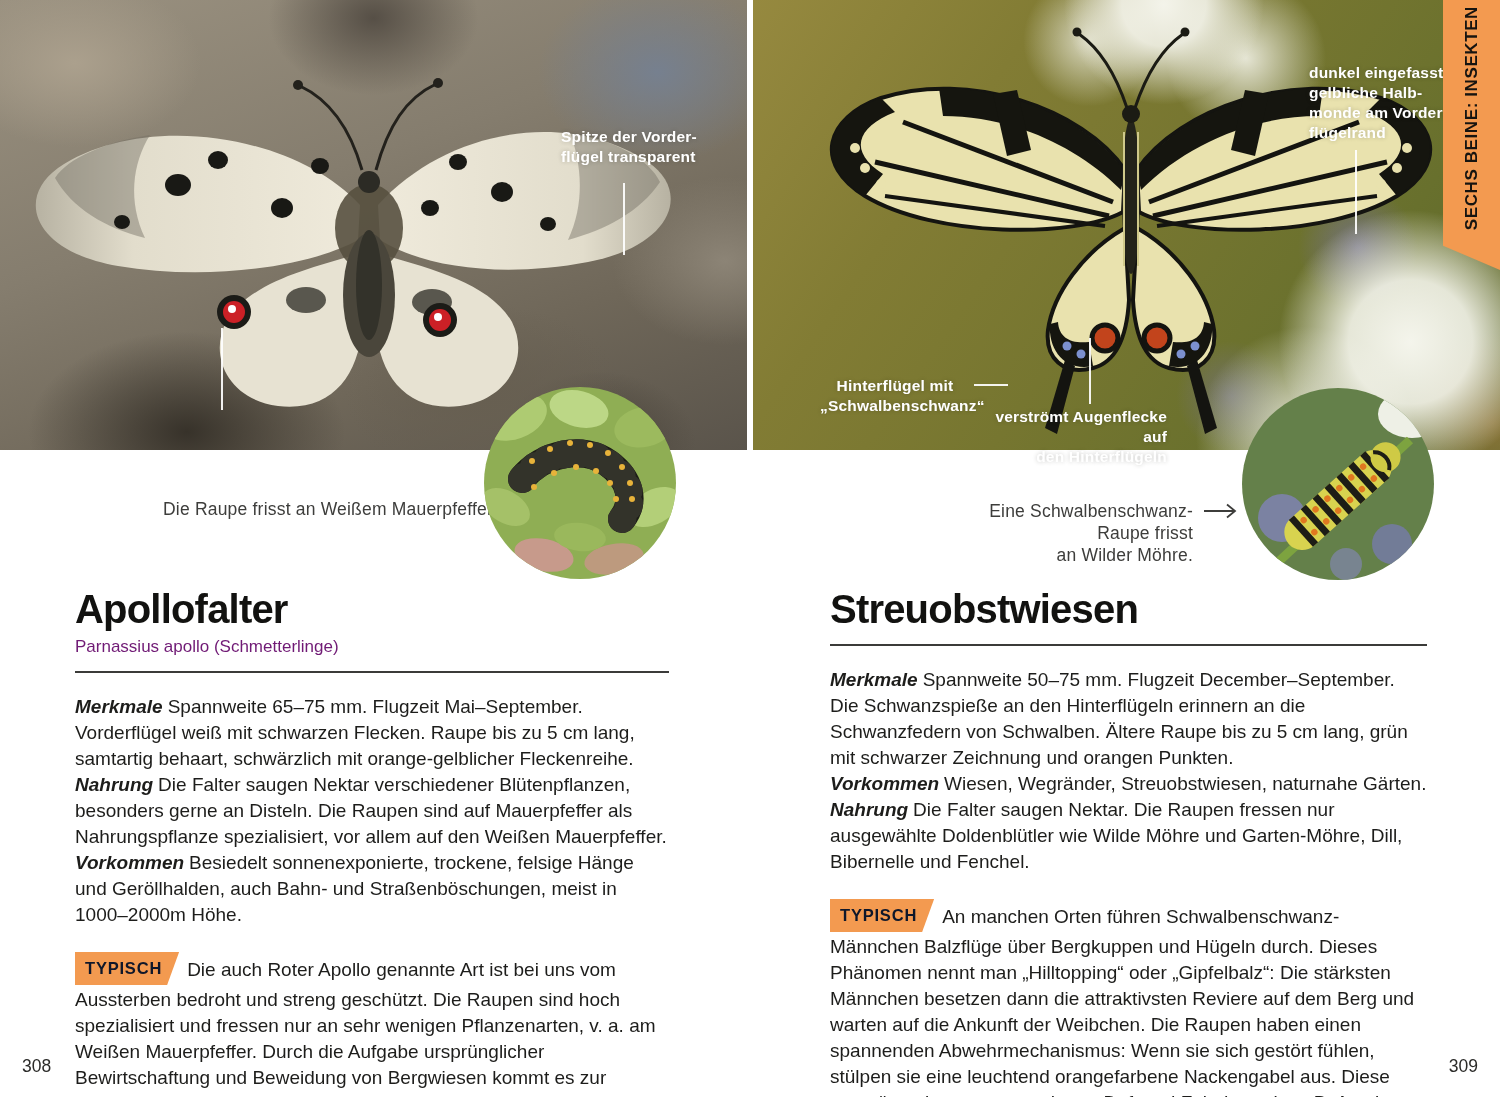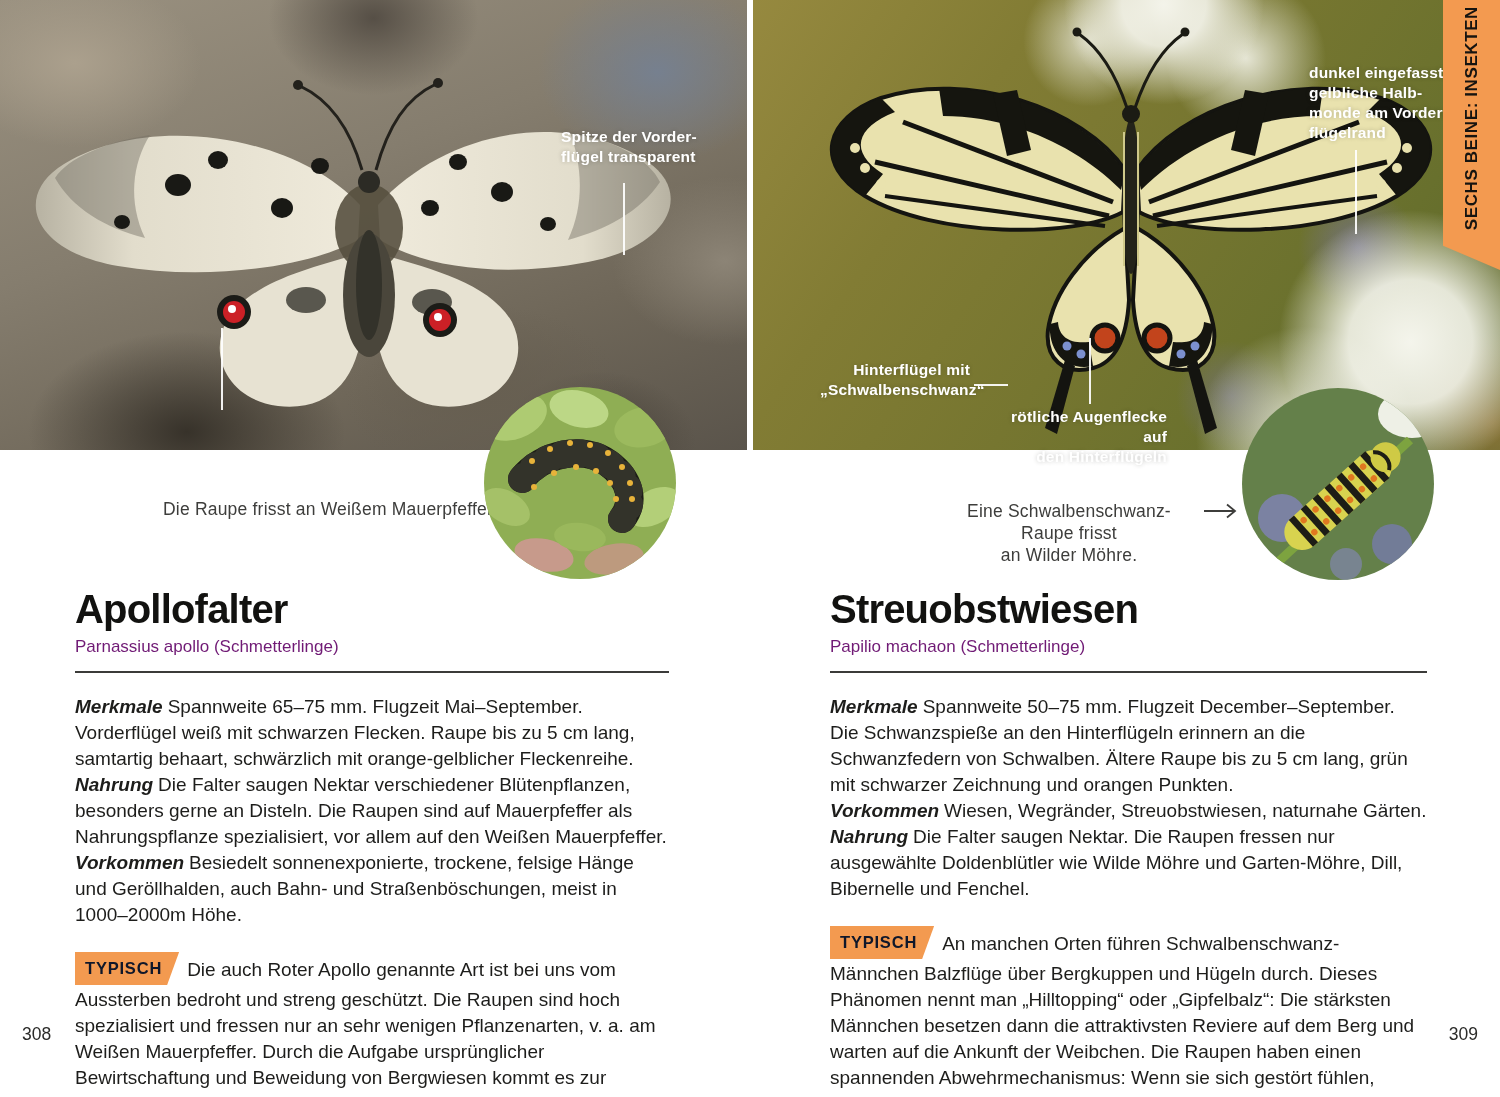--- a/index.html
+++ b/index.html
@@ -50,21 +50,21 @@
   .anno{
     position:absolute;color:#ffffff;font-weight:700;font-size:15.5px;
     line-height:20px;letter-spacing:.2px;white-space:pre-line;z-index:5;
     text-shadow:0 0 4px rgba(40,40,30,.25);
   }
   .leader{position:absolute;background:rgba(255,255,255,.92);z-index:5;}
   
   .caption{position:absolute;display:flex;color:#3d3d3b;font-size:17.5px;
     line-height:22px;letter-spacing:.2px;z-index:3;}
   .caption .txt{white-space:pre-line;}
-  .cap-right .txt{text-align:center;width:248px;}
+  .cap-right .txt{text-align:right;width:248px;}
   .arrow-svg{flex:0 0 auto;}
   
   .inset{position:absolute;width:192px;height:192px;border-radius:50%;
     overflow:hidden;z-index:4;}
   .inset-left{left:484px;top:387px;background:#8fae54;}
   .inset-right{left:1242px;top:388px;background:#64804a;}
   
   .article{position:absolute;top:588px;width:594px;}
   .article-left{left:75px;}
   .article-right{left:830px;width:597px;}
@@ -77,21 +77,21 @@
   .body b{font-weight:700;margin-right:5px;font-style:italic;}
   .typisch{margin-top:26px !important;}
   .badge{
     display:inline-block;background:var(--accent);color:#0f172a;
     font-weight:700;font-size:16.5px;letter-spacing:.8px;
     padding:3px 17px 4px 10px;margin-right:8px;
     clip-path:polygon(0 0,100% 0,calc(100% - 12px) 100%,0 100%);
     transform:translateY(-2px);
   }
   
-  .folio{position:absolute;top:1024px;font-size:17.5px;color:#2b2b29;}
+  .folio{position:absolute;top:1056px;font-size:17.5px;color:#2b2b29;}
   .folio-left{left:22px;}
   .folio-right{right:22px;text-align:right;}
 </style>
 </head>
 <body>
 
 <div class="spread" style="--accent:#f39a50">
 
   <div class="photo photo-left">
     <svg width="747" height="450" viewBox="0 0 747 450">
@@ -212,24 +212,24 @@
   <div class="anno" style="left:561px;top:127px">Spitze der Vorder-
 flügel transparent</div>
   <div class="leader" style="left:623px;top:183px;width:2px;height:72px"></div>
   <div class="leader" style="left:221px;top:328px;width:2px;height:82px"></div>
 
   <div class="anno" style="left:1309px;top:63px">dunkel eingefasste
 gelbliche Halb-
 monde am Vorder-
 flügelrand</div>
   <div class="leader" style="left:1355px;top:150px;width:2px;height:84px"></div>
-  <div class="anno" style="left:820px;top:360px;width:150px;text-align:right">Hinterflügel mit
+  <div class="anno" style="left:820px;top:376px;width:150px;text-align:center">Hinterflügel mit
 „Schwalbenschwanz“</div>
   <div class="leader" style="left:974px;top:384px;width:34px;height:2px"></div>
-  <div class="anno" style="left:992px;top:407px;width:175px;text-align:right">rötliche Augenflecke auf
+  <div class="anno" style="left:992px;top:407px;width:175px;text-align:right">verströmt Augenflecke auf
 den Hinterflügeln</div>
   <div class="leader" style="left:1089px;top:338px;width:2px;height:66px"></div>
 
   <div class="caption" style="left:163px;top:498px;align-items:center;gap:9px">
     <span class="txt">Die Raupe frisst an Weißem Mauerpfeffer.</span>
     <svg class="arrow-svg" width="36" height="16" viewBox="0 0 36 16">
       <path d="M1 8 H31 M24 1.5 L32 8 L24 14.5" stroke="#3d3d3b" stroke-width="1.8" fill="none"></path>
     </svg>
   </div>
 
@@ -317,21 +317,20 @@
     <div class="body">
       <p><b>Merkmale</b><span>Spannweite 65–75 mm. Flugzeit Mai–September. Vorderflügel weiß mit schwarzen Flecken. Raupe bis zu 5 cm lang, samtartig behaart, schwärzlich mit orange-gelblicher Fleckenreihe.</span></p>
       <p><b>Nahrung</b><span>Die Falter saugen Nektar verschiedener Blütenpflanzen, besonders gerne an Disteln. Die Raupen sind auf Mauerpfeffer als Nahrungspflanze spezialisiert, vor allem auf den Weißen Mauerpfeffer.</span></p>
       <p><b>Vorkommen</b><span>Besiedelt sonnenexponierte, trockene, felsige Hänge und Geröllhalden, auch Bahn- und Straßenböschungen, meist in 1000–2000m Höhe.</span></p>
       <p class="typisch"><span class="badge">TYPISCH</span><span>Die auch Roter Apollo genannte Art ist bei uns vom Aussterben bedroht und streng geschützt. Die Raupen sind hoch spezialisiert und fressen nur an sehr wenigen Pflanzenarten, v. a. am Weißen Mauerpfeffer. Durch die Aufgabe ursprünglicher Bewirtschaftung und Beweidung von Bergwiesen kommt es zur zunehmenden Verbuschung und Beschattung, damit zum Verschwinden des Mauerpfeffers und schließlich auch zum Rückgang des Falters.</span></p>
     </div>
   </div>
 
   <div class="article article-right">
     <h1 class="title">Streuobstwiesen</h1>
-    <p class="subtitle">Papilio machaon (Schmetterlinge)</p>
     <div class="rule"></div>
     <div class="body">
       <p><b>Merkmale</b><span>Spannweite 50–75 mm. Flugzeit December–September. Die Schwanzspieße an den Hinterflügeln erinnern an die Schwanzfedern von Schwalben. Ältere Raupe bis zu 5 cm lang, grün mit schwarzer Zeichnung und orangen Punkten.</span></p>
       <p><b>Vorkommen</b><span>Wiesen, Wegränder, Streuobstwiesen, naturnahe Gärten.</span></p>
       <p><b>Nahrung</b><span>Die Falter saugen Nektar. Die Raupen fressen nur ausgewählte Doldenblütler wie Wilde Möhre und Garten-Möhre, Dill, Bibernelle und Fenchel.</span></p>
       <p class="typisch"><span class="badge">TYPISCH</span><span>An manchen Orten führen Schwalbenschwanz-Männchen Balzflüge über Bergkuppen und Hügeln durch. Dieses Phänomen nennt man „Hilltopping“ oder „Gipfelbalz“: Die stärksten Männchen besetzen dann die attraktivsten Reviere auf dem Berg und warten auf die Ankunft der Weibchen. Die Raupen haben einen spannenden Abwehrmechanismus: Wenn sie sich gestört fühlen, stülpen sie eine leuchtend orangefarbene Nackengabel aus. Diese verströmt einen unangenehmen Duft und Feinde – wie z. B. Ameisen – werden davon abgeschreckt.</span></p>
     </div>
   </div>
 
   <div class="folio folio-left">308</div>

